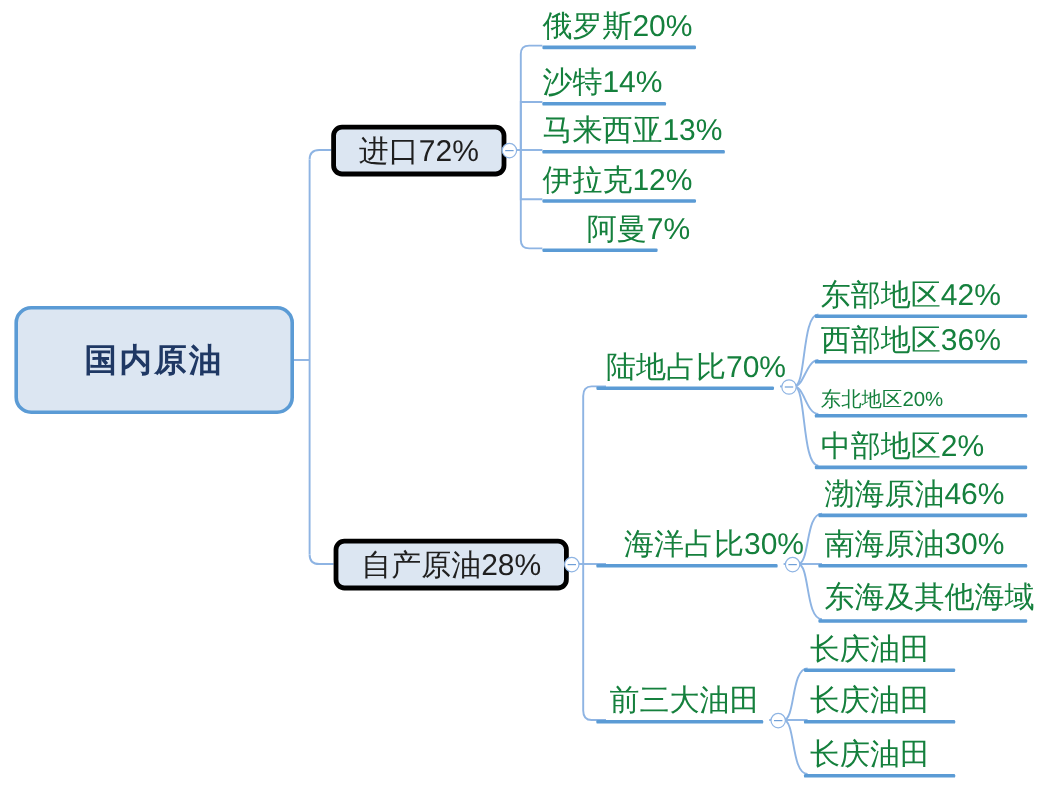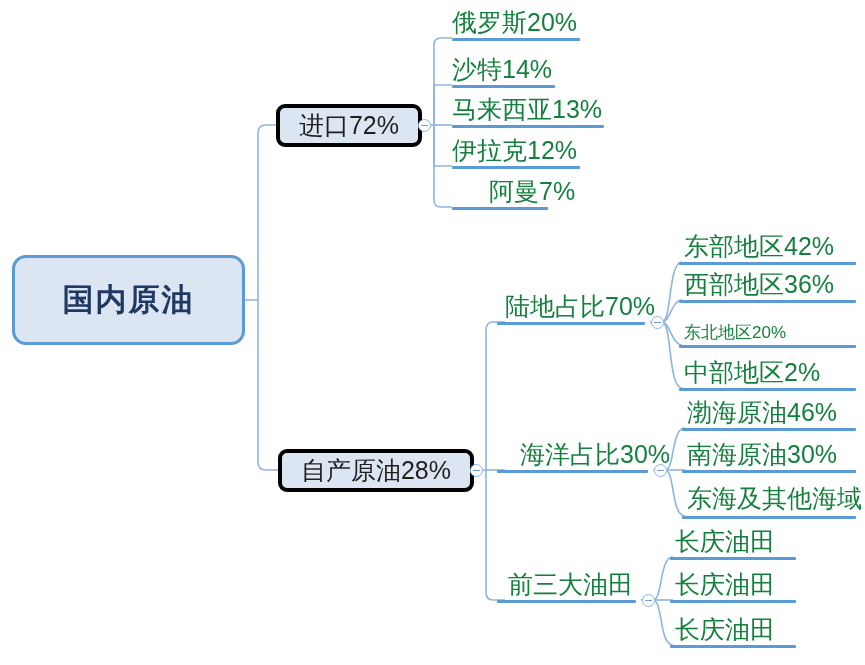--- a/index.html
+++ b/index.html
@@ -109,21 +109,21 @@
       <path d="M665,470 C673,470 675,470 685,470"></path>
       <path d="M665,470 C675,470 671,516 685,516"></path>
 
       <path d="M641,600 L653,600"></path>
       <path d="M653,600 C663,600 659,557 673,557"></path>
       <path d="M653,600 C661,600 663,600 673,600"></path>
       <path d="M653,600 C663,600 659,645 673,645"></path>
     </g>
   </svg>
 
-  <div class="root-node" style="left:12px;top:255px;width:233px;height:90px;font-size:31px;">
+  <div class="root-node" style="left:12px;top:255px;width:233px;height:90px;font-size:27px;">
     <span>国内原油</span>
   </div>
 
   <div class="box-node" style="left:276px;top:104px;width:146px;height:43px;font-size:25px;">
     <span>进口72%</span>
   </div>
   <div class="toggle" style="left:418px;top:119px;"></div>
 
   <div class="box-node" style="left:278px;top:449px;width:196px;height:43px;font-size:25px;">
     <span>自产原油28%</span>

